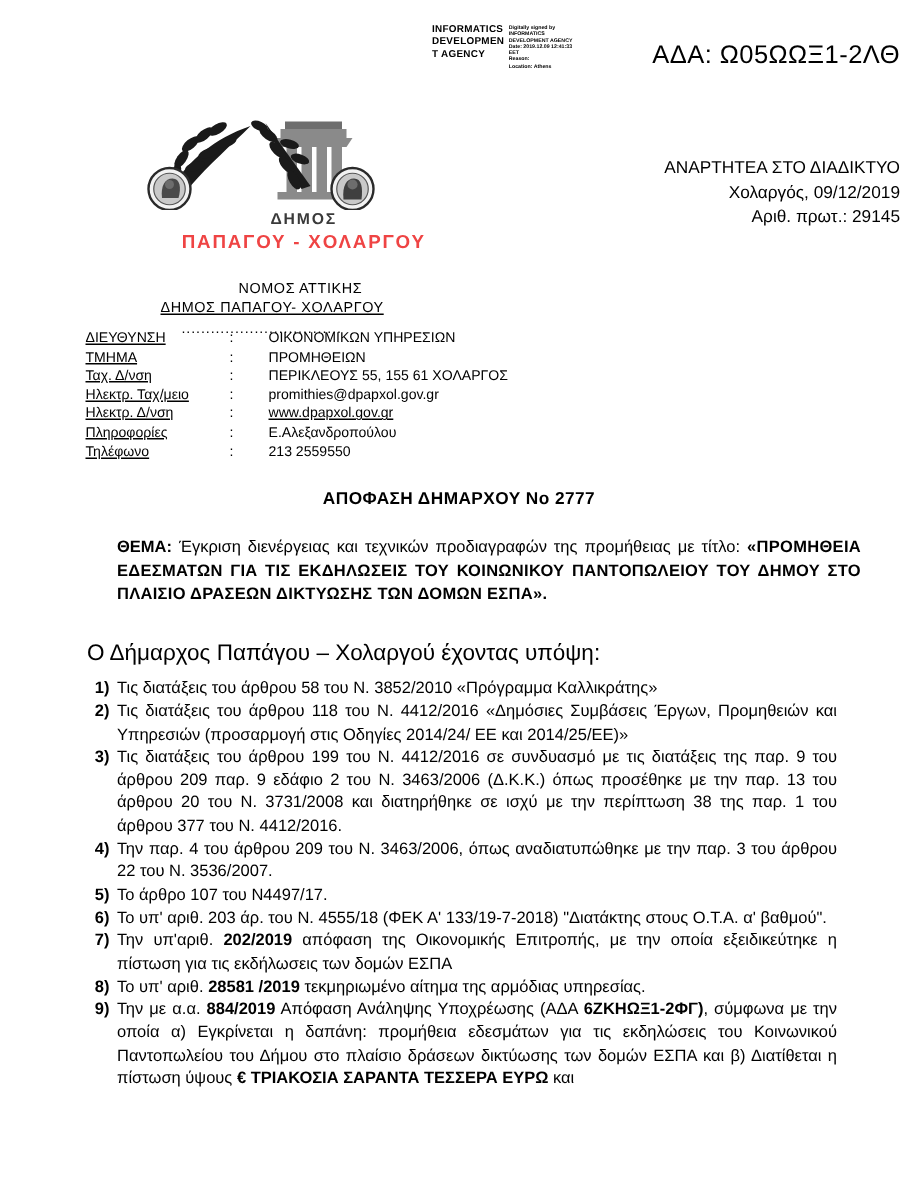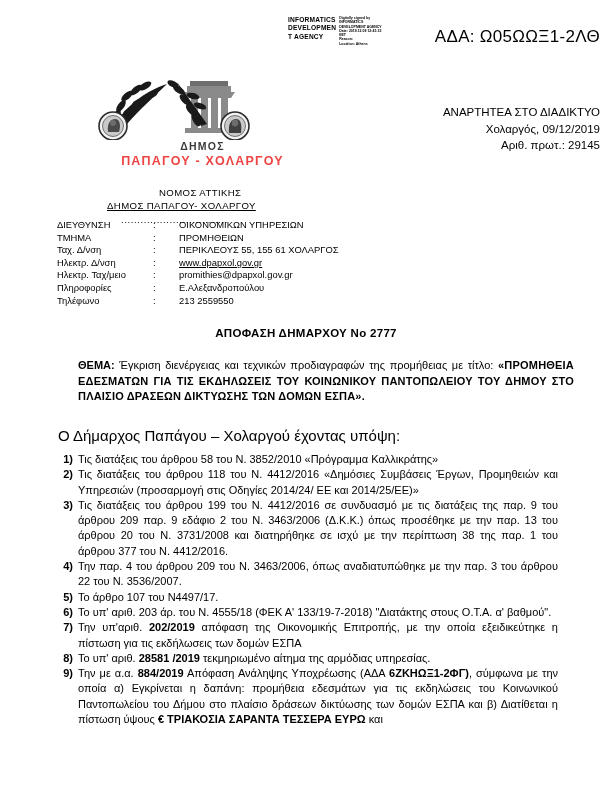--- a/index.html
+++ b/index.html
@@ -135,21 +135,21 @@
     top: 219px;
     font-size: 9.4px;
     line-height: 12.6px;
     border-collapse: collapse;
   }
   .contacts td {
     padding: 0;
     vertical-align: top;
     white-space: nowrap;
   }
-  .contacts td.lbl { width: 96px; }
+  .contacts td.lbl { width: 96px; text-decoration: underline; }
   .contacts td.sep { width: 26px; }
   .contacts td.val { }
   .link-underline {
     text-decoration: underline;
     color: #000;
   }
 
   
   .decision-title {
     position: absolute;
@@ -321,28 +321,28 @@
           <td class="lbl">ΤΜΗΜΑ</td>
           <td class="sep">:</td>
           <td class="val">ΠΡΟΜΗΘΕΙΩΝ</td>
         </tr>
         <tr>
           <td class="lbl">Ταχ. Δ/νση</td>
           <td class="sep">:</td>
           <td class="val">ΠΕΡΙΚΛΕΟΥΣ 55, 155 61 ΧΟΛΑΡΓΟΣ</td>
         </tr>
         <tr>
+          <td class="lbl">Ηλεκτρ. Ταχ/μειο</td>
+          <td class="sep">:</td>
+          <td class="val">promithies@dpapxol.gov.gr</td>
+        </tr>
+        <tr>
           <td class="lbl">Ηλεκτρ. Δ/νση</td>
           <td class="sep">:</td>
           <td class="val"><span class="link-underline">www.dpapxol.gov.gr</span></td>
-        </tr>
-        <tr>
-          <td class="lbl">Ηλεκτρ. Ταχ/μειο</td>
-          <td class="sep">:</td>
-          <td class="val">promithies@dpapxol.gov.gr</td>
         </tr>
         <tr>
           <td class="lbl">Πληροφορίες</td>
           <td class="sep">:</td>
           <td class="val">Ε.Αλεξανδροπούλου</td>
         </tr>
         <tr>
           <td class="lbl">Τηλέφωνο</td>
           <td class="sep">:</td>
           <td class="val">213 2559550</td>

